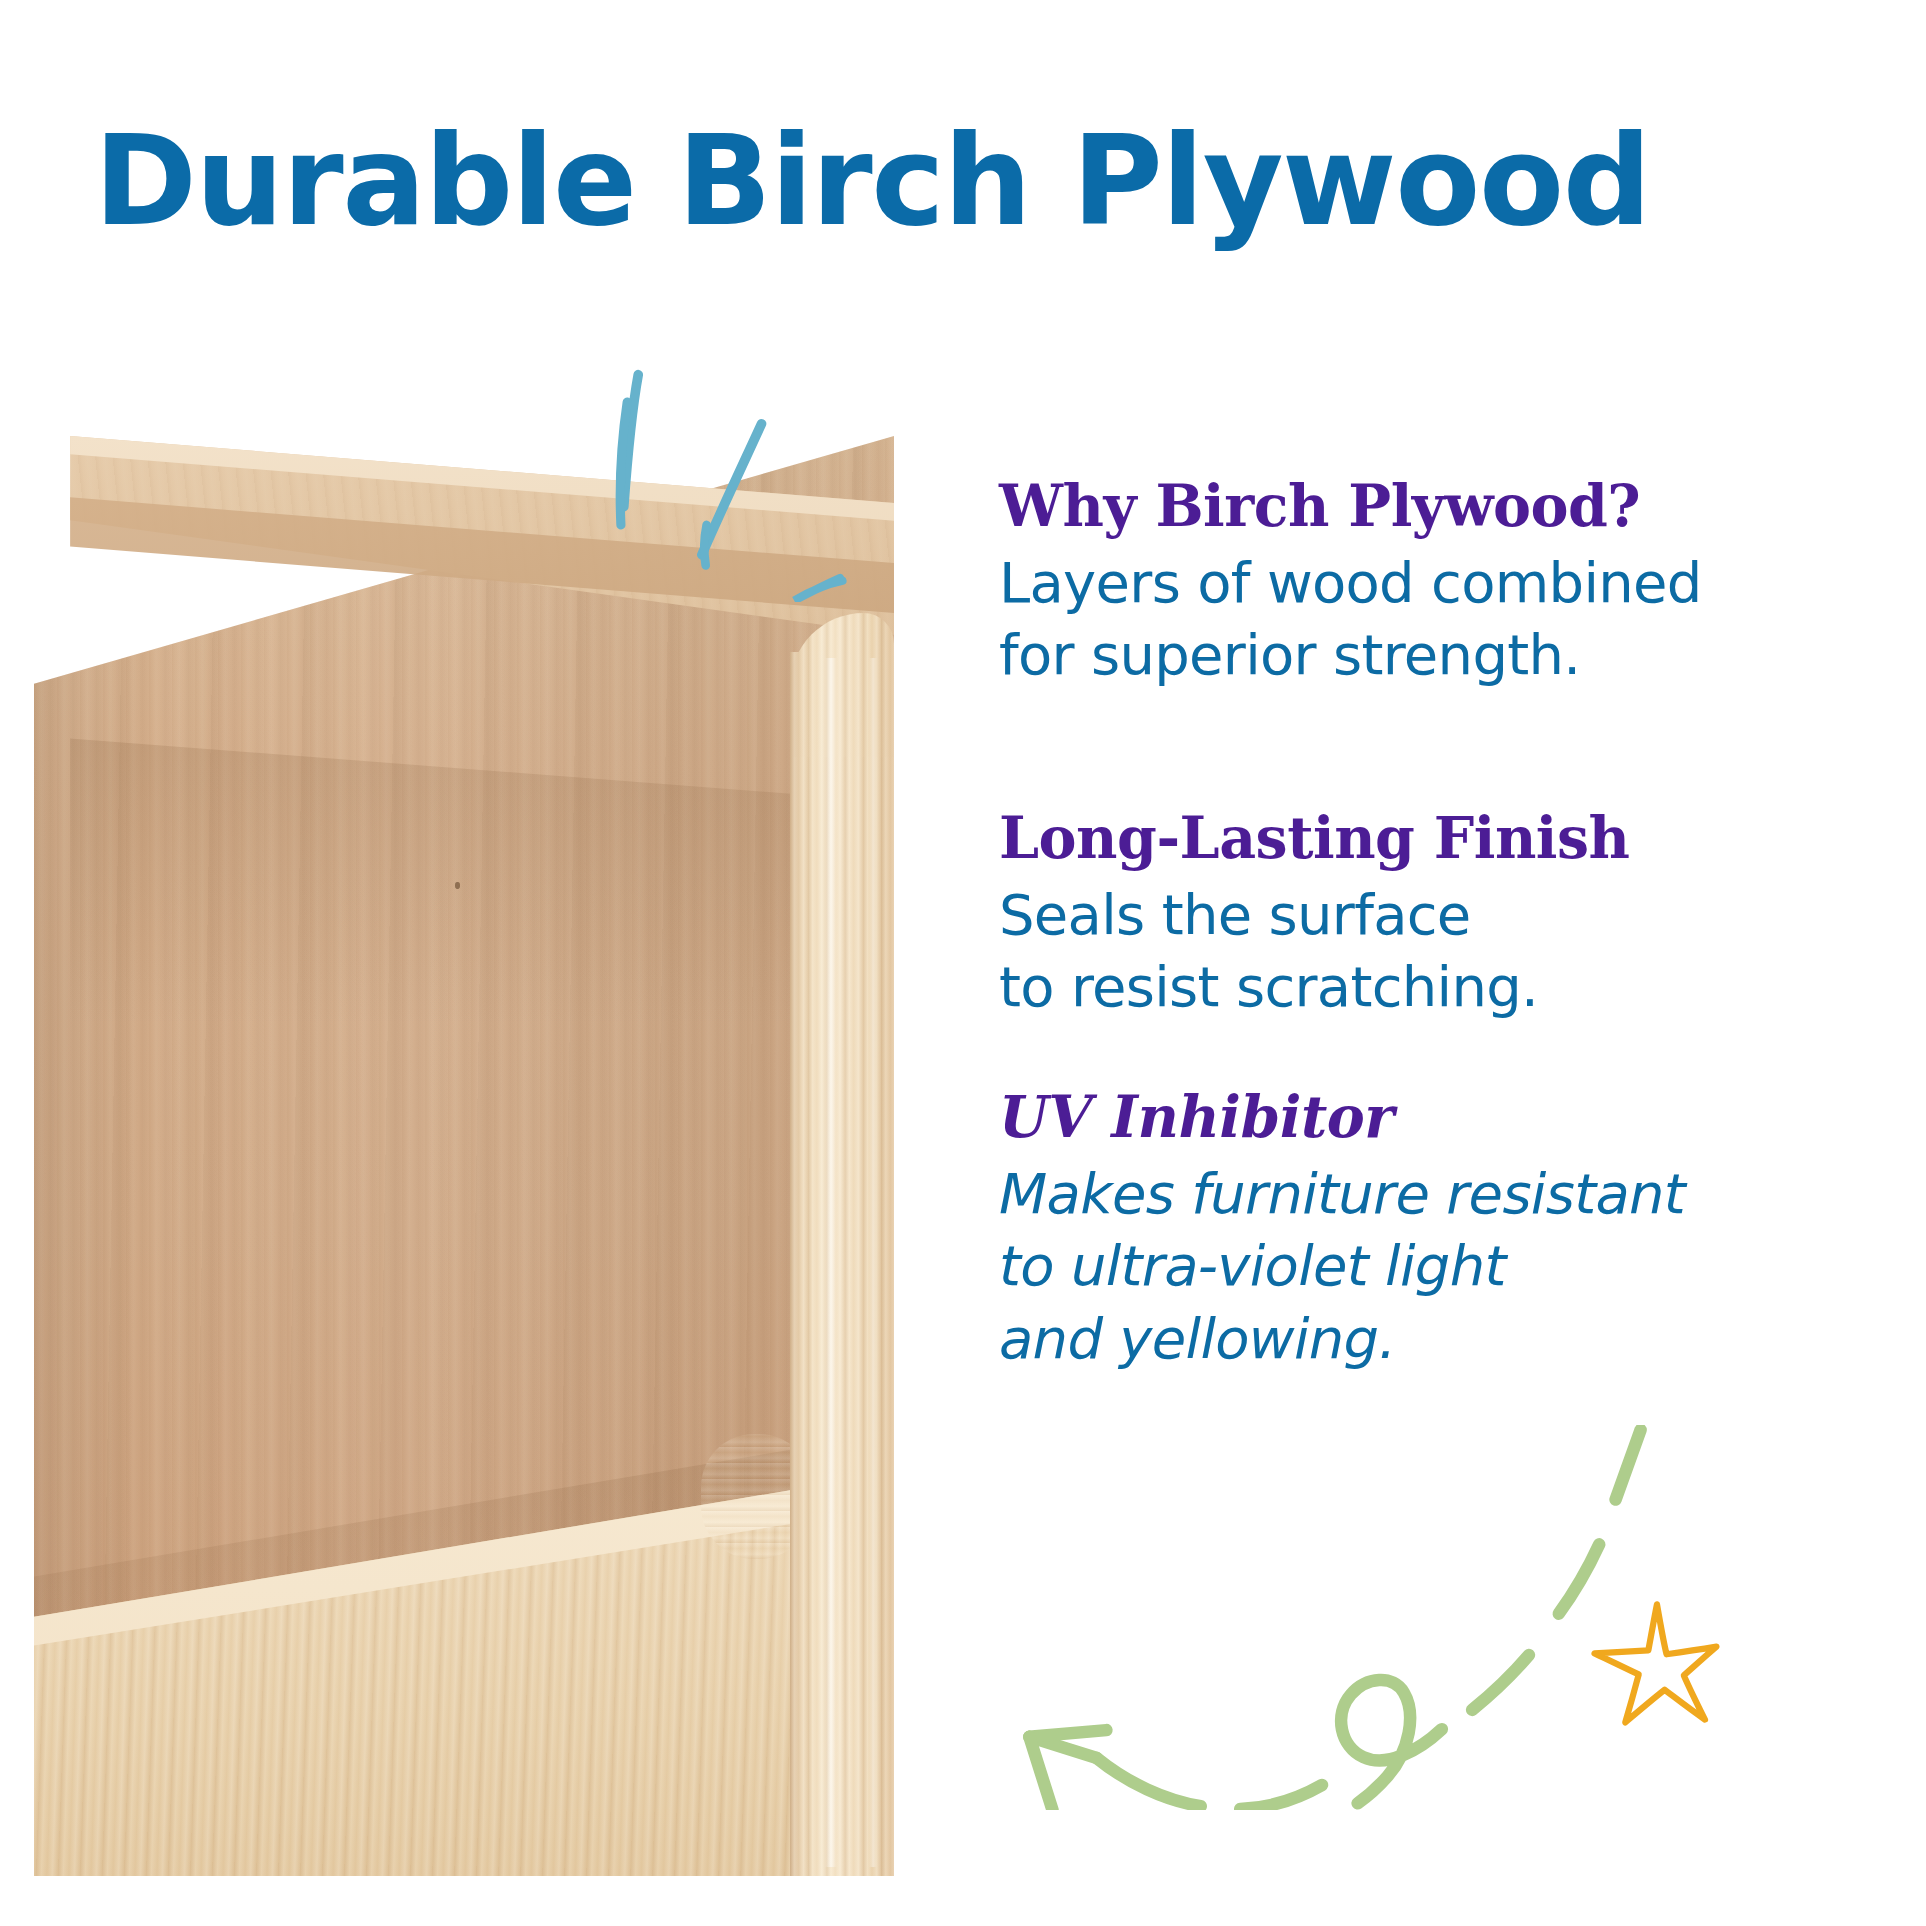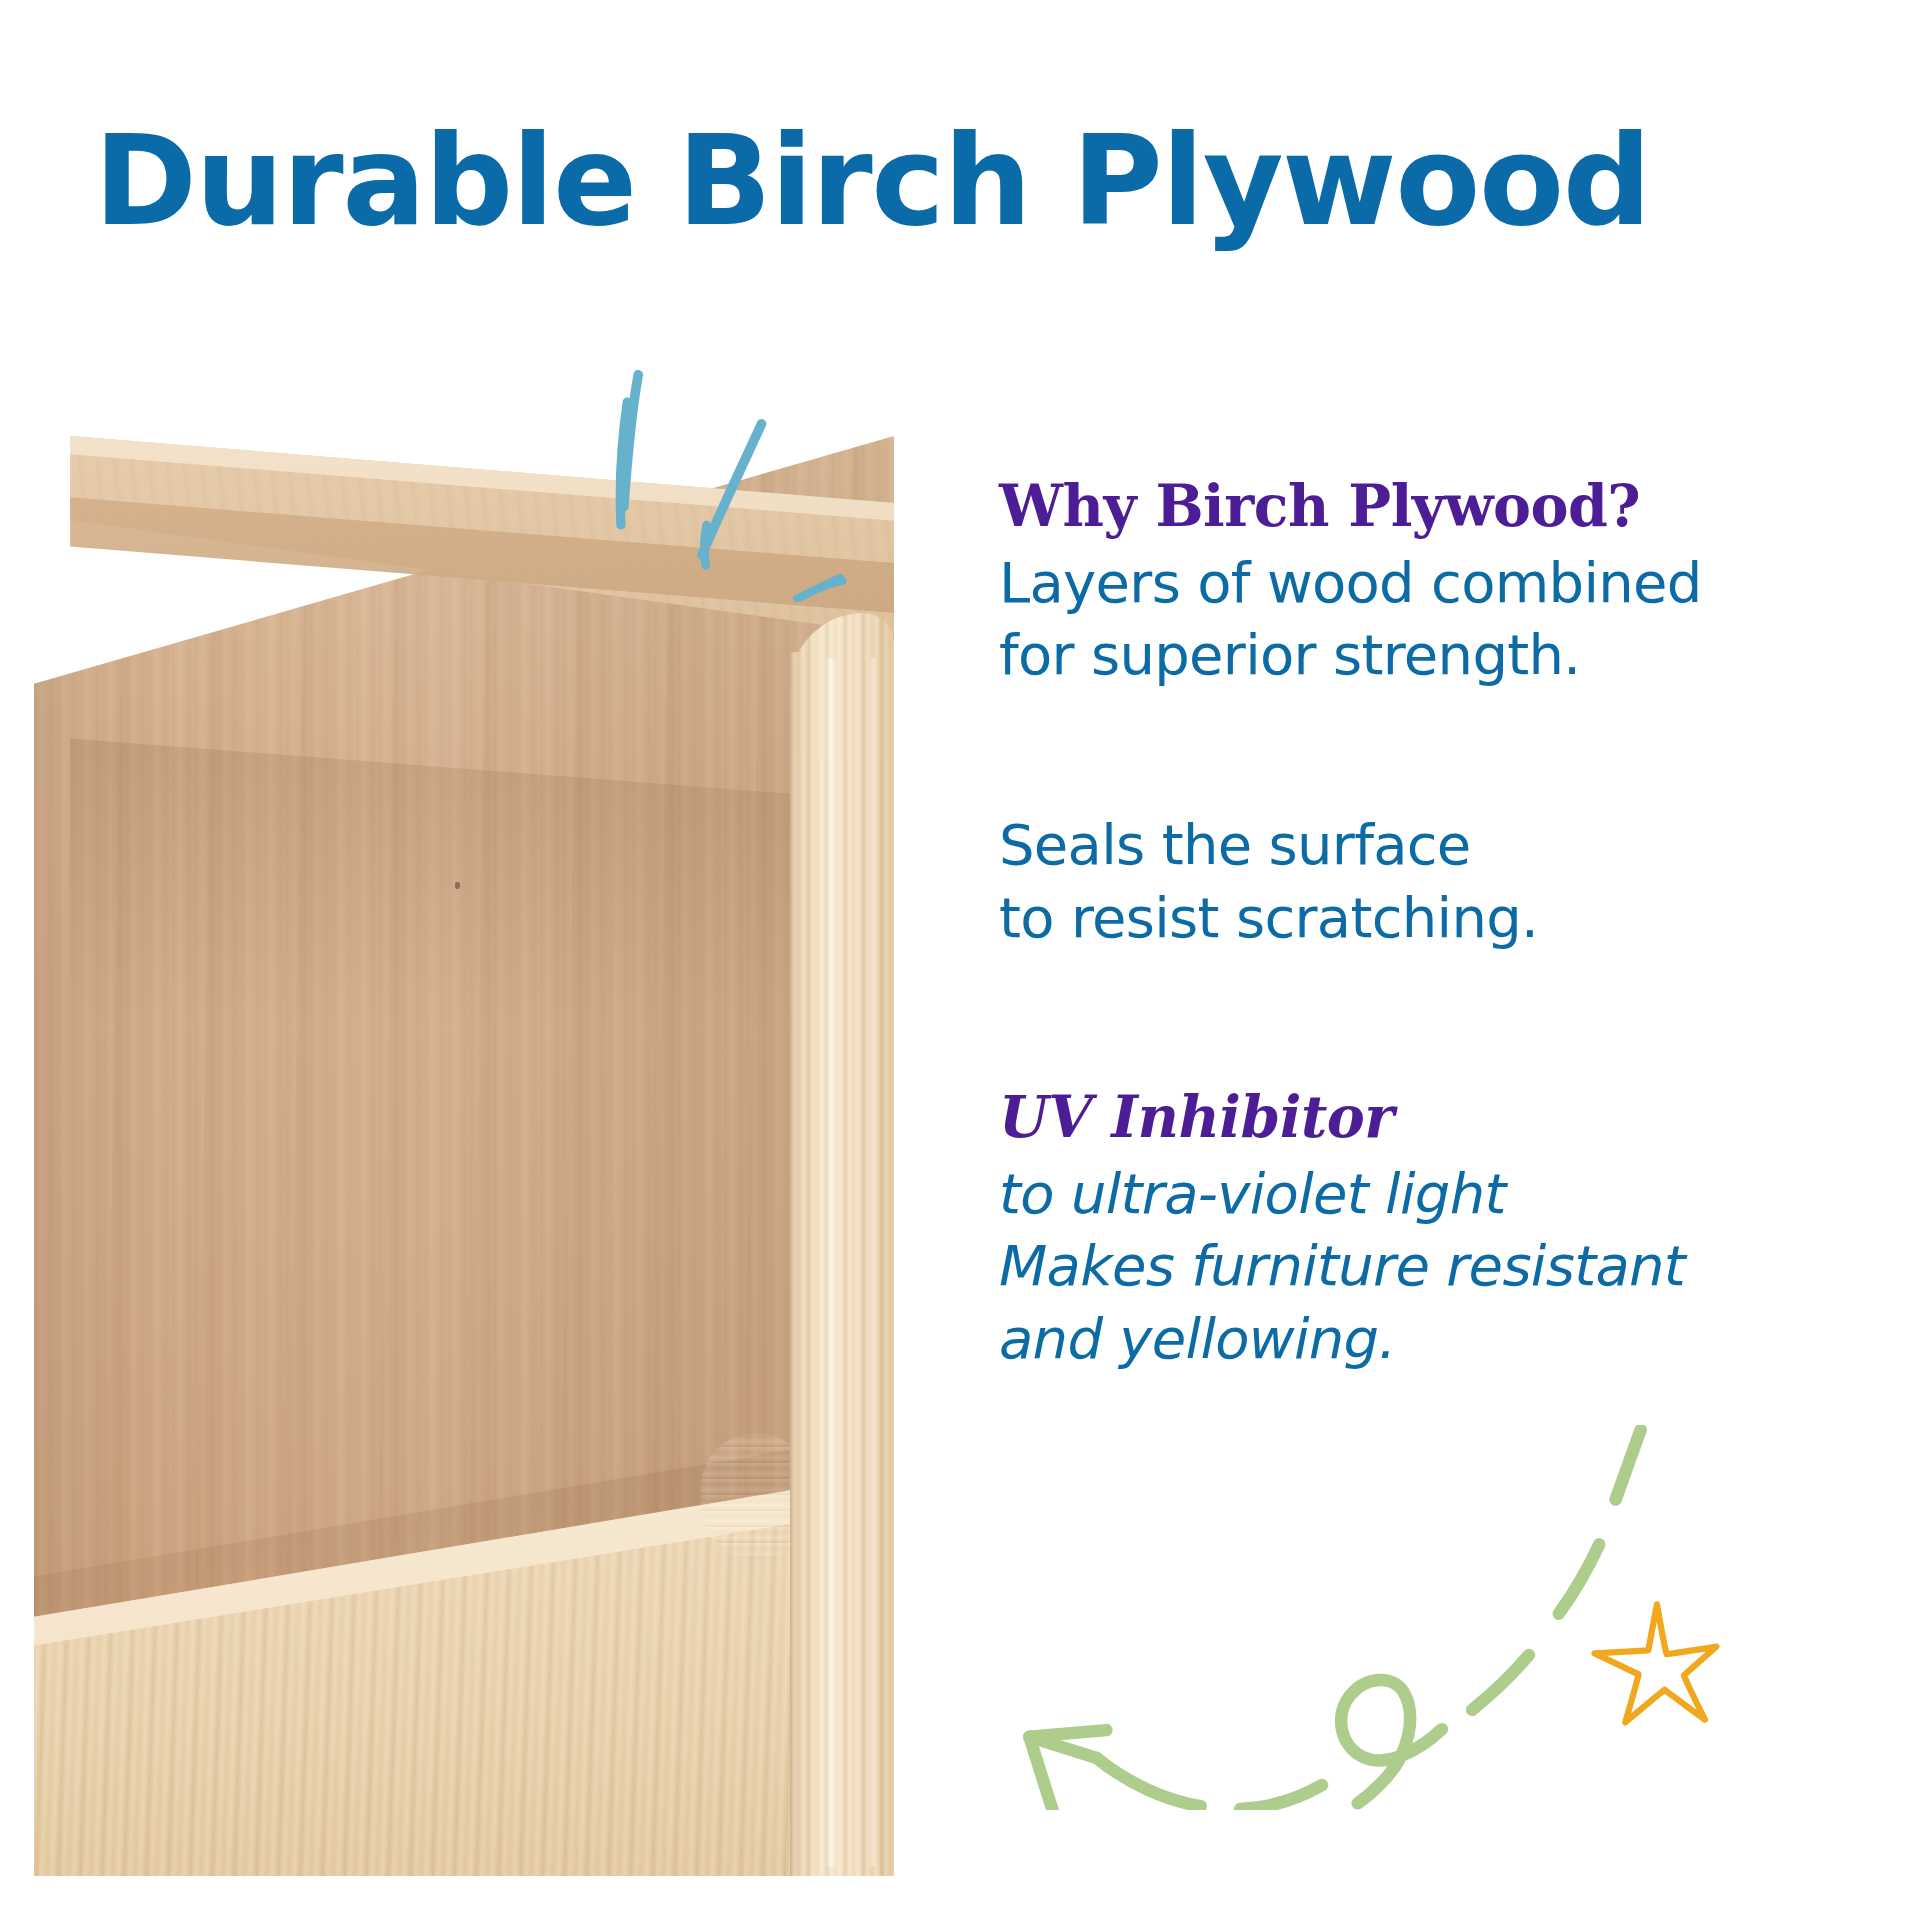--- a/index.html
+++ b/index.html
@@ -306,30 +306,31 @@
 
     <div class="block b1">
       <div class="h">Why Birch Plywood?</div>
       <div class="p">
         <span class="ln">Layers of wood combined</span>
         <span class="ln">for superior strength.</span>
       </div>
     </div>
 
     <div class="block b2">
+      <div class="h">Long-Lasting Finish</div>
       <div class="p">
         <span class="ln">Seals the surface</span>
         <span class="ln">to resist scratching.</span>
       </div>
     </div>
 
     <div class="block b3">
       <div class="h">UV Inhibitor</div>
       <div class="p">
+        <span class="ln">Makes furniture resistant</span>
         <span class="ln">to ultra-violet light</span>
-        <span class="ln">Makes furniture resistant</span>
         <span class="ln">and yellowing.</span>
       </div>
     </div>
 
   </div>
 </div>
 
 
 </body></html>

